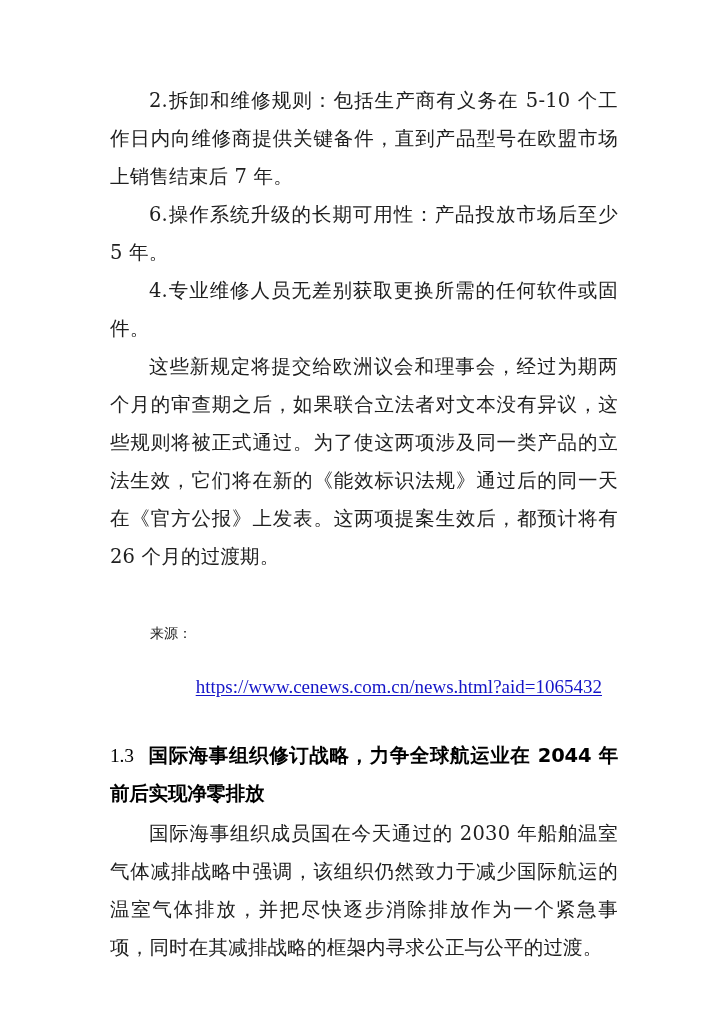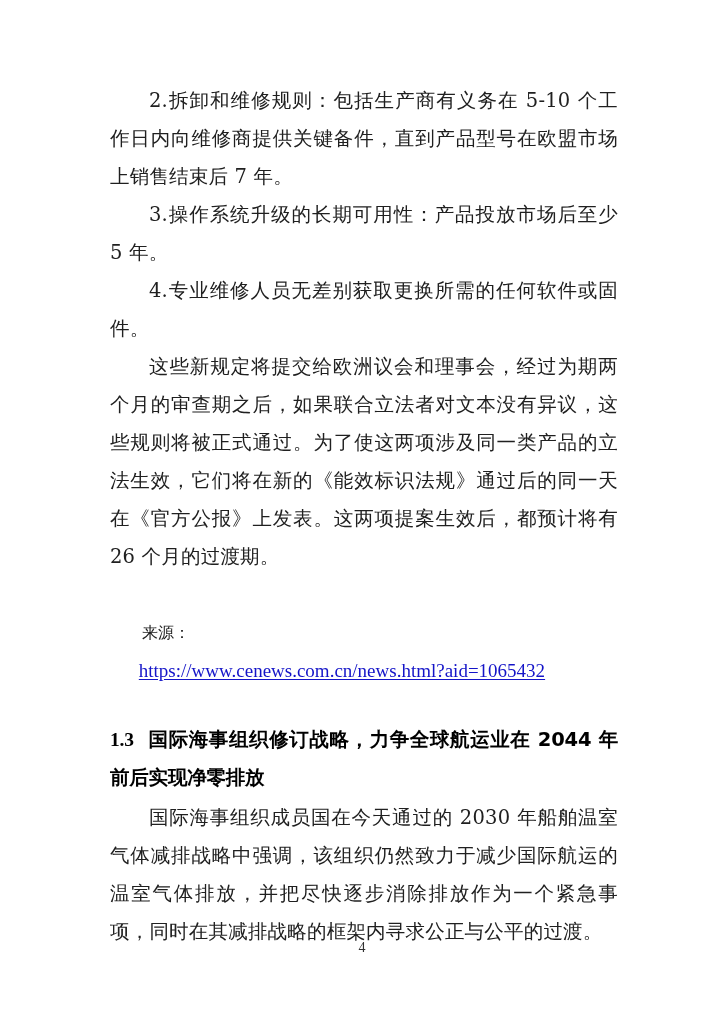--- a/index.html
+++ b/index.html
@@ -47,30 +47,31 @@
   .para.indent {
     text-indent: 2em;
   }
 
   
   .source-block {
     margin-top: 38px;
   }
   .source-label {
     font-family: "DejaVu Serif", "Liberation Serif", serif;
-    font-size: 16px;
+    font-size: 14px;
     line-height: 38px;
     text-indent: 2em;
-    margin: 0;
+    margin: 12px;
     color: #202020;
   }
   .source-url-line {
     line-height: 38px;
     text-indent: 1.8em;
-    margin: 0;
+    margin: 16px;
+    text-align: right;
   }
   .source-url {
     font-family: "Liberation Serif", "DejaVu Serif", serif;
     font-size: 19px;
     color: #1414c8;
     text-decoration: underline;
     text-underline-offset: 2px;
     white-space: nowrap;
   }
 
@@ -82,21 +83,21 @@
     line-height: 38px;
     color: #000000;
     margin: 0;
     margin-top: 30px;
     letter-spacing: -0.2px;
     text-align: justify;
     word-break: break-all;
   }
   .heading .num {
     font-family: "Liberation Serif", "DejaVu Serif", serif;
-    font-weight: bold;
+    font-weight: normal;
   }
 
   .after-heading {
     margin-top: 2px;
   }
 
   
   .page-number {
     position: absolute;
     left: 0;
@@ -109,21 +110,21 @@
   }
 </style>
 </head>
 <body>
 
 <div class="page">
   <div class="content">
 
     <p class="para indent">2.拆卸和维修规则：包括生产商有义务在 5-10 个工作日内向维修商提供关键备件，直到产品型号在欧盟市场上销售结束后 7 年。</p>
 
-    <p class="para indent">3.操作系统升级的长期可用性：产品投放市场后至少 5 年。</p>
+    <p class="para indent">6.操作系统升级的长期可用性：产品投放市场后至少 5 年。</p>
 
     <p class="para indent">4.专业维修人员无差别获取更换所需的任何软件或固件。</p>
 
     <p class="para indent">这些新规定将提交给欧洲议会和理事会，经过为期两个月的审查期之后，如果联合立法者对文本没有异议，这些规则将被正式通过。为了使这两项涉及同一类产品的立法生效，它们将在新的《能效标识法规》通过后的同一天在《官方公报》上发表。这两项提案生效后，都预计将有 26 个月的过渡期。</p>
 
     <div class="source-block">
       <p class="source-label">来源：</p>
       <p class="source-url-line">
         <a class="source-url" href="#">https://www.cenews.com.cn/news.html?aid=1065432</a>
       </p>

